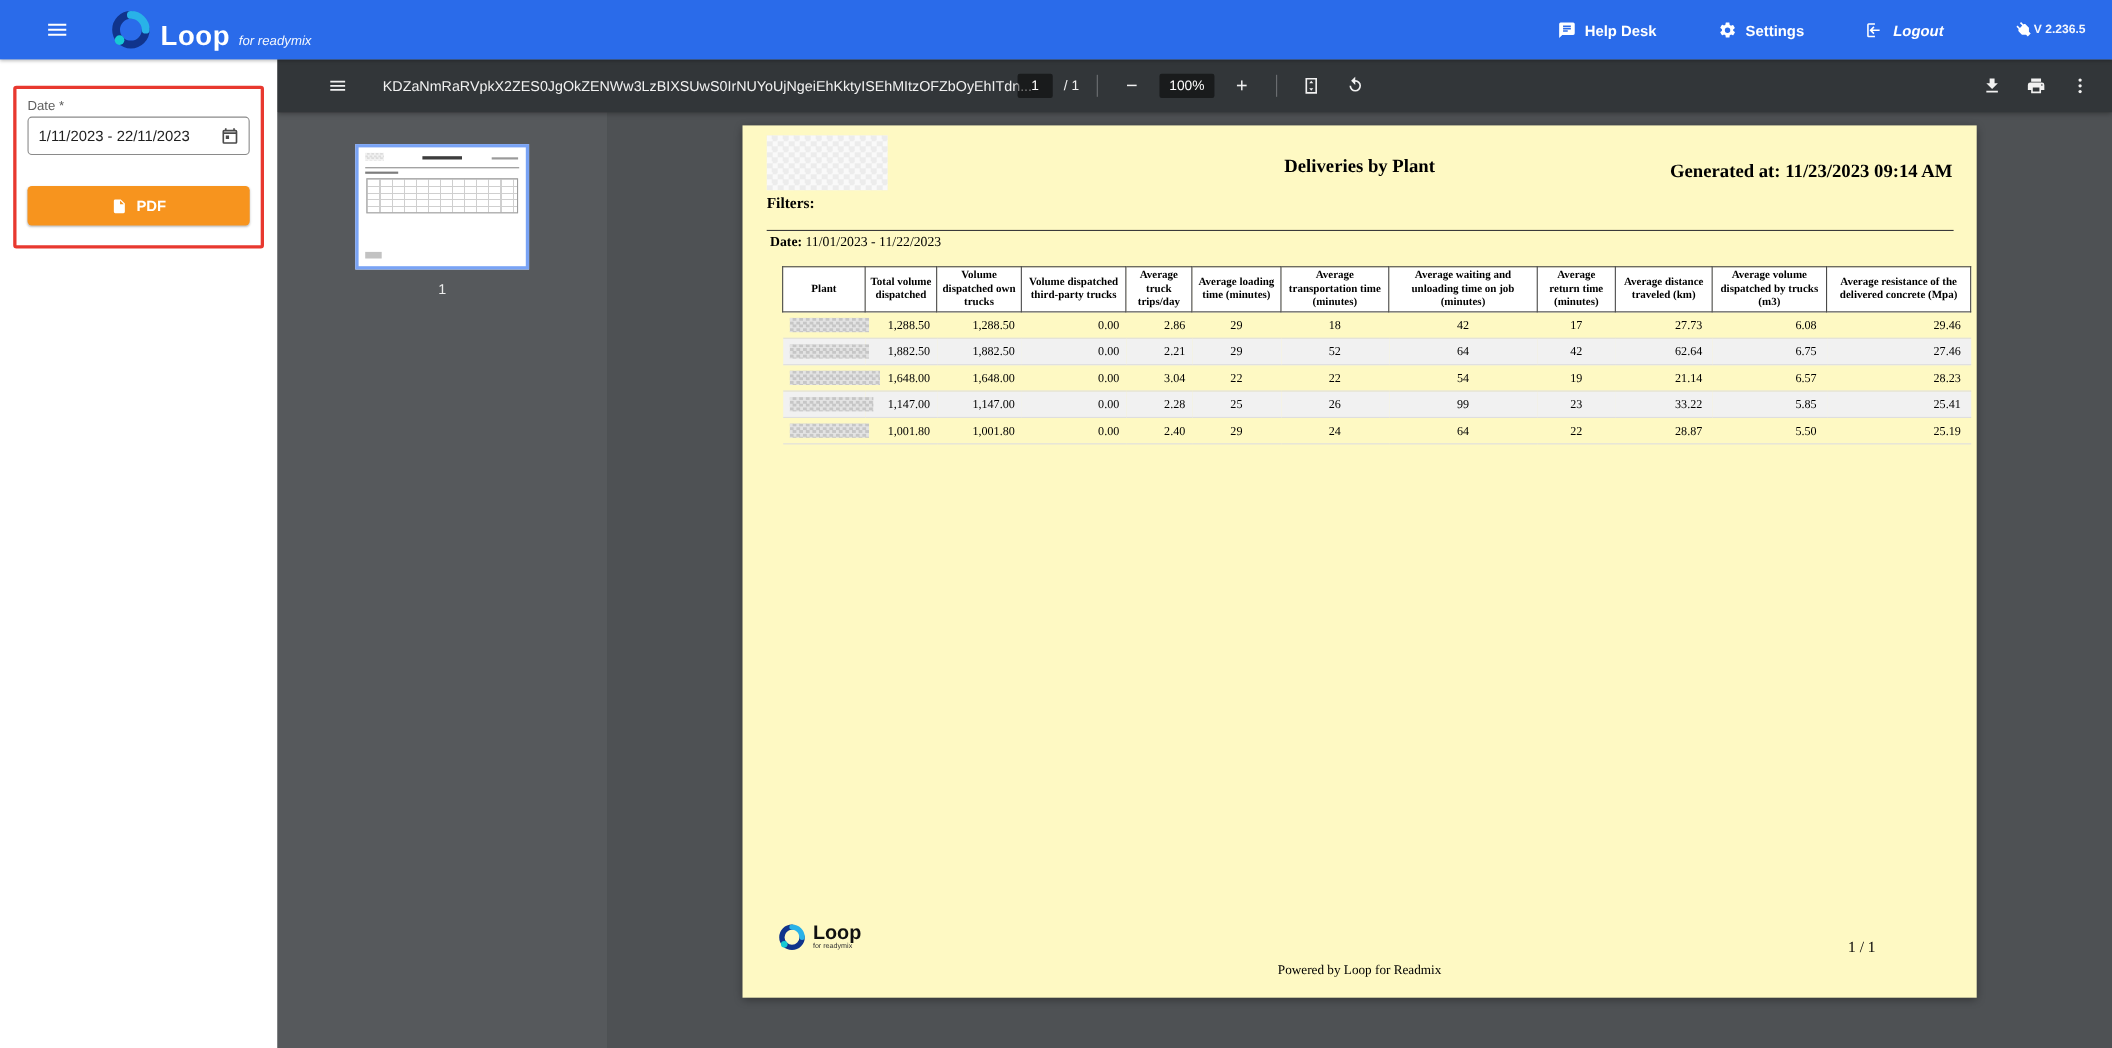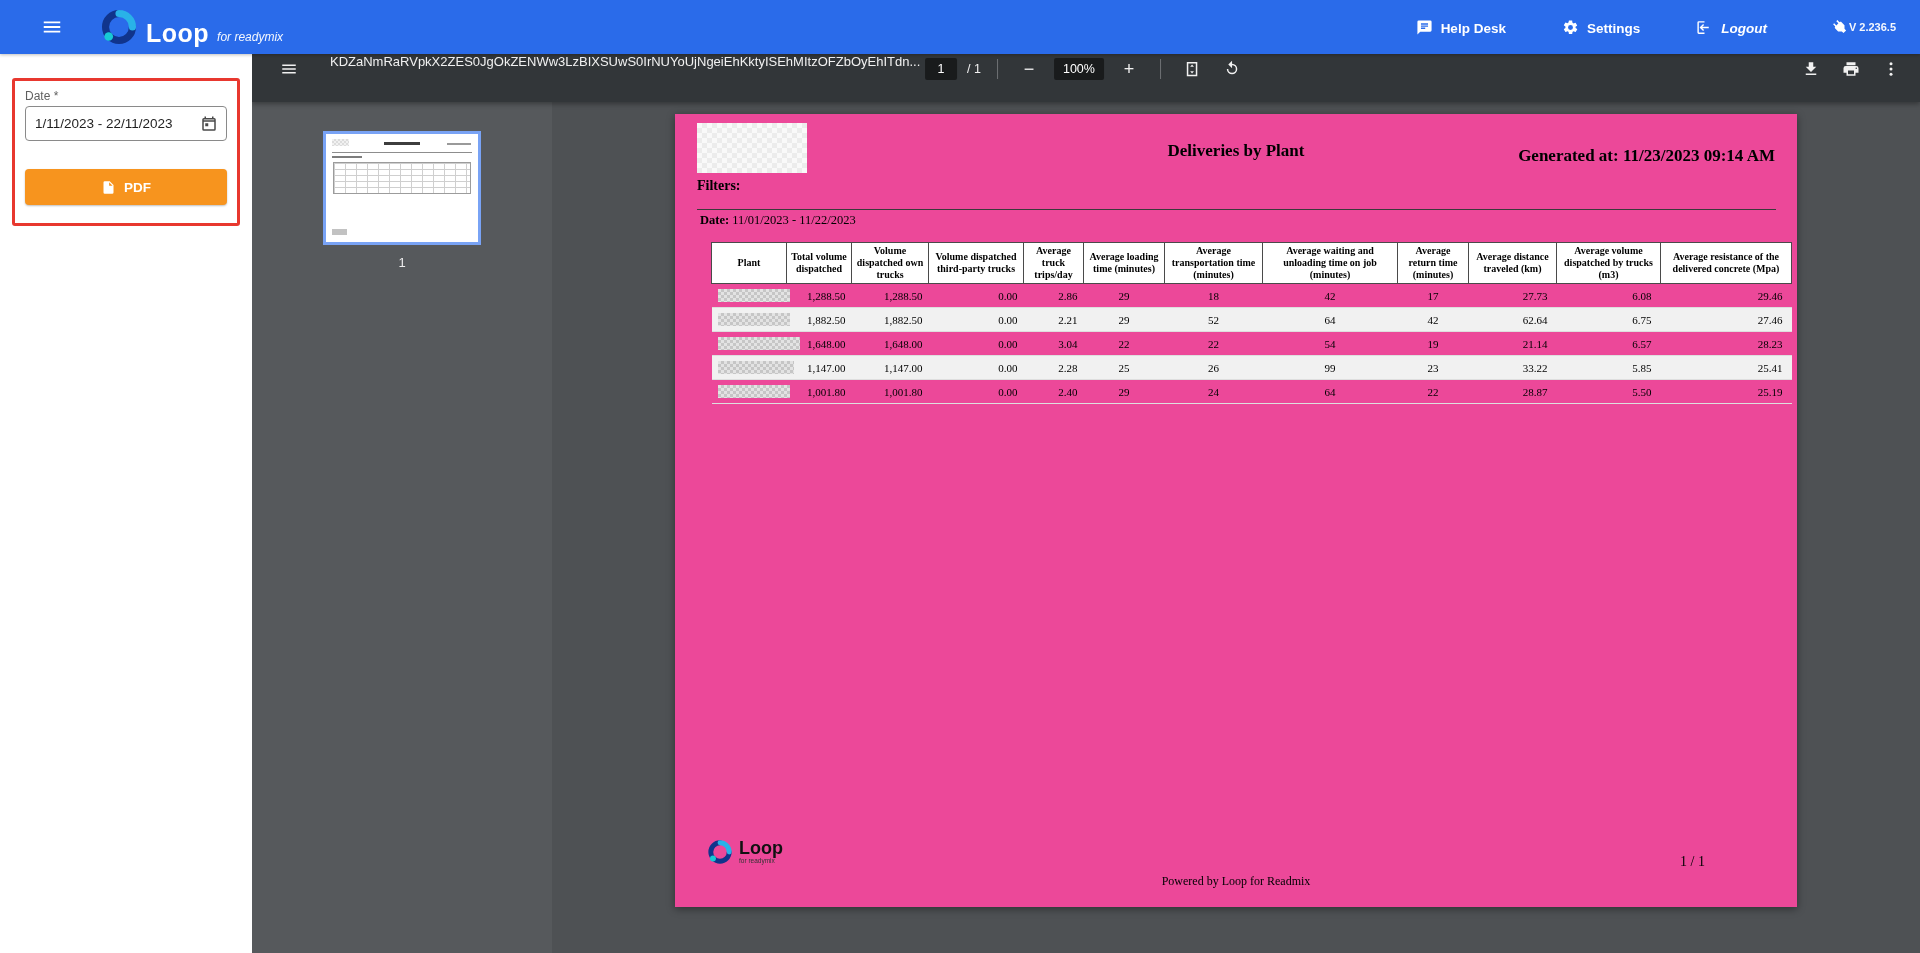--- a/index.html
+++ b/index.html
@@ -32,21 +32,21 @@
   .date-value { font-size:13.5px; color:#1f1f1f; flex:1; white-space:nowrap; }
   .cal-btn { background:none; border:none; cursor:pointer; display:flex; align-items:center; padding:2px; }
   .pdf-btn { margin-top:28px; width:100%; height:36px; background:#f7941e; border:none;
              border-radius:4px; color:#fff; font-weight:bold; font-size:13.5px; cursor:pointer;
              display:flex; align-items:center; justify-content:center; gap:8px;
              box-shadow:0 1px 2px rgba(0,0,0,.25); font-family:"Liberation Sans",sans-serif; }
 
   
   .viewer { position:absolute; top:54px; left:252px; right:0; bottom:0; background:#4e5154; }
   .pdf-toolbar { position:absolute; top:0; left:0; right:0; height:48px; background:#323639;
-                 color:#f1f1f1; display:flex; align-items:flex-start; padding-left:22px;
+                 color:#f1f1f1; display:flex; align-items:center; padding-left:40px;
                  box-shadow:0 2px 5px rgba(0,0,0,.35); z-index:10; }
   .pt-btn { background:none; border:none; color:#f1f1f1; cursor:pointer; display:flex;
             align-items:center; justify-content:center; width:30px; height:30px; font-size:18px;
             font-family:"Liberation Sans",sans-serif; }
   .doc-title { margin-left:26px; font-size:13px; max-width:620px; white-space:nowrap;
                overflow:hidden; text-overflow:ellipsis; color:#f1f1f1; }
   .tool-center { position:absolute; left:50%; transform:translateX(-50%); display:flex;
                  align-items:center; gap:10px; }
   .page-input { width:32px; height:22px; background:rgba(0,0,0,.5); border:none; color:#fff;
                 text-align:center; font-size:12.5px; border-radius:2px; }
@@ -68,21 +68,21 @@
   .t-title { position:absolute; left:50%; top:8px; width:36px; height:3px; margin-left:-18px; background:#3d3d3d; }
   .t-gen { position:absolute; right:7px; top:9px; width:24px; height:2px; background:#9a9a9a; }
   .t-rule { position:absolute; left:6px; right:6px; top:18px; height:1px; background:#8d8d8d; }
   .t-date { position:absolute; left:6px; top:22px; width:30px; height:2px; background:#7d7d7d; }
   .t-table { position:absolute; left:7px; right:7px; top:28px; height:32px; border:1px solid #9c9c9c;
              background:repeating-linear-gradient(180deg,#cfcfcf 0 1px,transparent 1px 6px),
                         repeating-linear-gradient(90deg,#cfcfcf 0 1px,transparent 1px 11px); }
   .t-footer { position:absolute; left:6px; bottom:7px; width:15px; height:6px; background:#c2c2c2; }
 
   .doc-area { position:absolute; top:0; left:300px; right:0; bottom:0; background:#4e5154; overflow:hidden; }
-  .page { position:relative; width:1122px; height:793px; background:#ec4899; margin:12px auto 0 auto;
+  .page { position:relative; width:1122px; height:793px; background:#fef9c3; margin:12px auto 0 auto;
           box-shadow:0 2px 8px rgba(0,0,0,.4); font-family:"Liberation Serif", serif; color:#000; }
 
   .page-logo-redacted { position:absolute; left:22px; top:9px; width:110px; height:50px;
          background:repeating-conic-gradient(#ececec 0% 25%, #f9f9f9 0% 50%); background-size:10px 10px; }
   .report-title { position:absolute; top:27px; left:0; right:0; text-align:center; font-size:17px;
                   font-weight:bold; }
   .generated-at { position:absolute; top:32px; right:22px; font-size:17px; font-weight:bold; }
   .filters-heading { position:absolute; top:64px; left:22px; right:21px; font-size:14px;
                      font-weight:bold; border-bottom:1px solid #3a3a3a; padding-bottom:15px; }
   .date-line { position:absolute; top:99px; left:25px; font-size:12.5px; }

